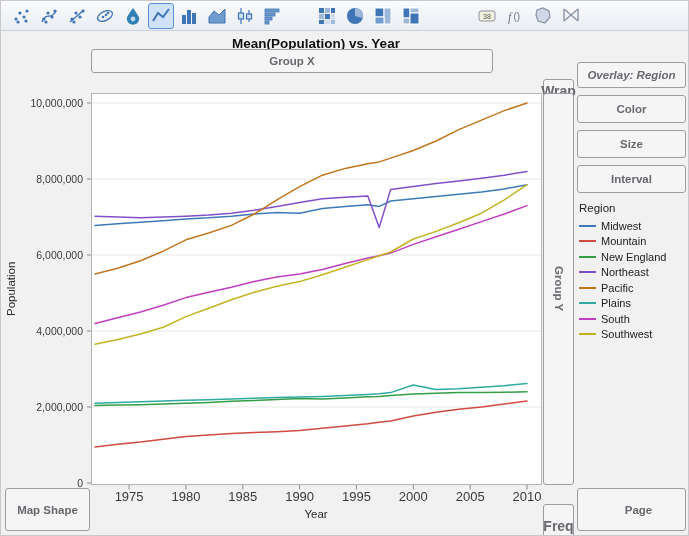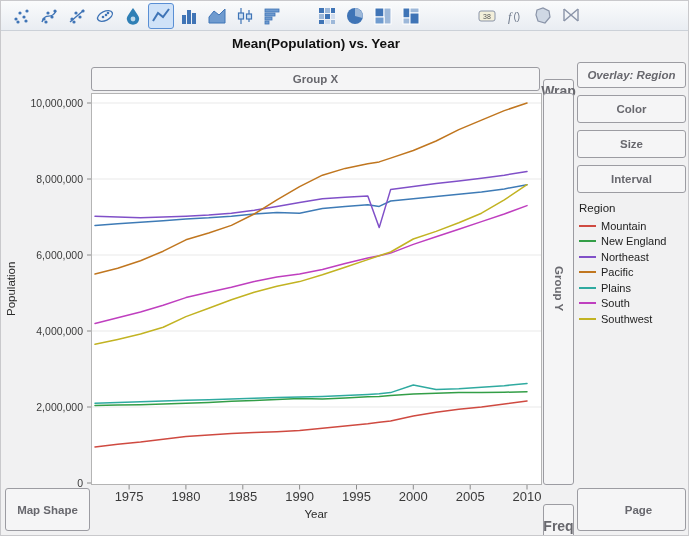--- a/index.html
+++ b/index.html
@@ -29,21 +29,21 @@
   }
   
   .zone{
     position:absolute;background:#f5f5f6;border:1px solid #9c9ca2;border-radius:3px;
     display:flex;align-items:center;justify-content:center;
     font-size:11.5px;font-weight:bold;color:#68686e;box-sizing:border-box;cursor:pointer;
   }
   .zone.italic{font-style:italic;}
   .zone.small{font-size:14px;margin-top:16px;}
   .zone.vert{writing-mode:vertical-rl;}
-  #zone-group-x{left:90px;top:66px;width:449px;height:24px;}
+  #zone-group-x{left:90px;top:48px;width:402px;height:24px;}
   #zone-wrap{left:542px;top:62px;width:31px;height:24px;}
   #zone-overlay{left:576px;top:61px;width:109px;height:26px;}
   #zone-color{left:576px;top:94px;width:109px;height:28px;}
   #zone-size{left:576px;top:129px;width:109px;height:28px;}
   #zone-interval{left:576px;top:164px;width:109px;height:28px;}
   #zone-group-y{left:542px;top:92px;width:31px;height:392px;}
   #zone-map-shape{left:4px;top:487px;width:85px;height:43px;}
   #zone-freq{left:542px;top:487px;width:31px;height:43px;}
   #zone-page{left:576px;top:487px;width:109px;height:43px;padding-left:14px;}
   
@@ -279,20 +279,24 @@
         <rect x="6.5" y="0.5" width="450" height="391" fill="none" stroke="#b4b4b4"></rect>
       </svg></div>
 
   <div class="axis-y-title">Population</div>
   <div class="axis-x-title">Year</div>
 
   <div id="legend">
     <div class="legend-title">Region</div>
     <div id="legend-items">
         <div class="legend-item">
+          <span class="legend-swatch" style="border-top-color: rgb(62, 123, 182);"></span>
+          <span class="legend-label">Midwest</span>
+        </div>
+        <div class="legend-item">
           <span class="legend-swatch" style="border-top-color: rgb(207, 74, 65);"></span>
           <span class="legend-label">Mountain</span>
         </div>
         <div class="legend-item">
           <span class="legend-swatch" style="border-top-color: rgb(51, 158, 71);"></span>
           <span class="legend-label">New England</span>
         </div>
         <div class="legend-item">
           <span class="legend-swatch" style="border-top-color: rgb(128, 80, 200);"></span>
           <span class="legend-label">Northeast</span>

